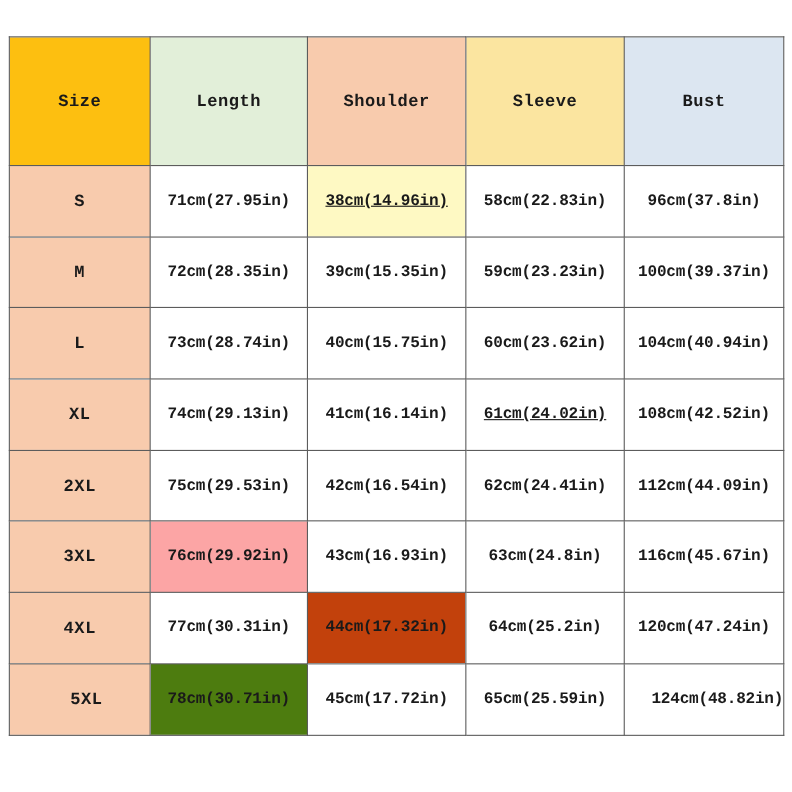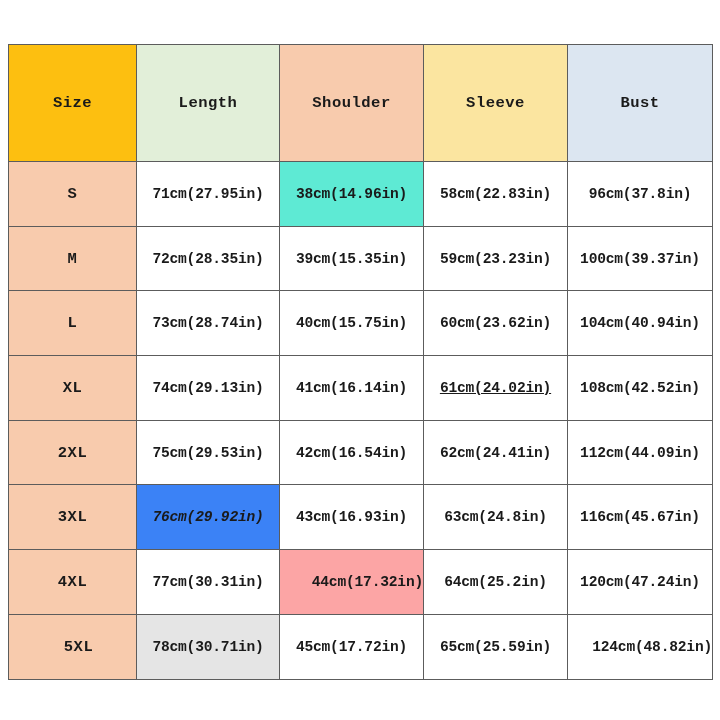--- a/index.html
+++ b/index.html
@@ -9,21 +9,21 @@
     width: 720px;
     height: 720px;
     overflow: hidden;
   }
   body {
     font-family: "Liberation Mono", "DejaVu Sans Mono", monospace;
   }
   #chart-wrap {
     position: absolute;
     left: 8px;
-    top: 44px;
+    top: 33px;
     width: 704px;
     height: 627px;
   }
   table.size-chart {
     border-collapse: collapse;
     table-layout: fixed;
     width: 704px;
     height: 627px;
   }
   table.size-chart td,
@@ -77,21 +77,21 @@
         <th style="background: rgb(226, 239, 217);">Length</th>
         <th style="background: rgb(248, 203, 173);">Shoulder</th>
         <th style="background: rgb(251, 229, 160);">Sleeve</th>
         <th style="background: rgb(220, 230, 241); margin-top: 30px;">Bust</th>
       </tr>
     </thead>
     <tbody id="chart-body">
         <tr>
           <td class="size-cell" style="background: rgb(248, 203, 173);">S</td>
           <td style="background: rgb(255, 255, 255);">71cm(27.95in)</td>
-          <td style="background: #5eead4;">38cm(14.96in)</td>
+          <td style="background: #fef9c3; text-decoration: underline;">38cm(14.96in)</td>
           <td style="background: rgb(255, 255, 255);">58cm(22.83in)</td>
           <td style="background: rgb(255, 255, 255);">96cm(37.8in)</td>
         </tr>
         <tr>
           <td class="size-cell" style="background: rgb(248, 203, 173);">M</td>
           <td style="background: rgb(255, 255, 255);">72cm(28.35in)</td>
           <td style="background: rgb(255, 255, 255);">39cm(15.35in)</td>
           <td style="background: rgb(255, 255, 255);">59cm(23.23in)</td>
           <td style="background: rgb(255, 255, 255);">100cm(39.37in)</td>
         </tr>
@@ -111,34 +111,34 @@
         </tr>
         <tr>
           <td class="size-cell" style="background: rgb(248, 203, 173);">2XL</td>
           <td style="background: rgb(255, 255, 255);">75cm(29.53in)</td>
           <td style="background: rgb(255, 255, 255); text-align: center;">42cm(16.54in)</td>
           <td style="background: rgb(255, 255, 255);">62cm(24.41in)</td>
           <td style="background: rgb(255, 255, 255);">112cm(44.09in)</td>
         </tr>
         <tr>
           <td class="size-cell" style="background: rgb(248, 203, 173);">3XL</td>
-          <td style="background: #3b82f6; font-style: italic;">76cm(29.92in)</td>
+          <td style="background: #fca5a5;">76cm(29.92in)</td>
           <td style="background: rgb(255, 255, 255);">43cm(16.93in)</td>
           <td style="background: rgb(255, 255, 255);">63cm(24.8in)</td>
           <td style="background: rgb(255, 255, 255);">116cm(45.67in)</td>
         </tr>
         <tr>
           <td class="size-cell" style="background: rgb(248, 203, 173);">4XL</td>
           <td style="background: rgb(255, 255, 255);">77cm(30.31in)</td>
-          <td style="background: #fca5a5; text-align: right;">44cm(17.32in)</td>
+          <td style="background: #c2410c;">44cm(17.32in)</td>
           <td style="background: rgb(255, 255, 255);">64cm(25.2in)</td>
           <td style="background: rgb(255, 255, 255);">120cm(47.24in)</td>
         </tr>
         <tr>
           <td class="size-cell" style="background: rgb(248, 203, 173); padding-left: 12px;">5XL</td>
-          <td style="background: #e5e5e5;">78cm(30.71in)</td>
+          <td style="background: #4d7c0f;">78cm(30.71in)</td>
           <td style="background: rgb(255, 255, 255);">45cm(17.72in)</td>
           <td style="background: rgb(255, 255, 255);">65cm(25.59in)</td>
           <td style="background: rgb(255, 255, 255); text-align: right;">124cm(48.82in)</td>
         </tr>
       </tbody>
   </table>
 </div>
 
 </body></html>

